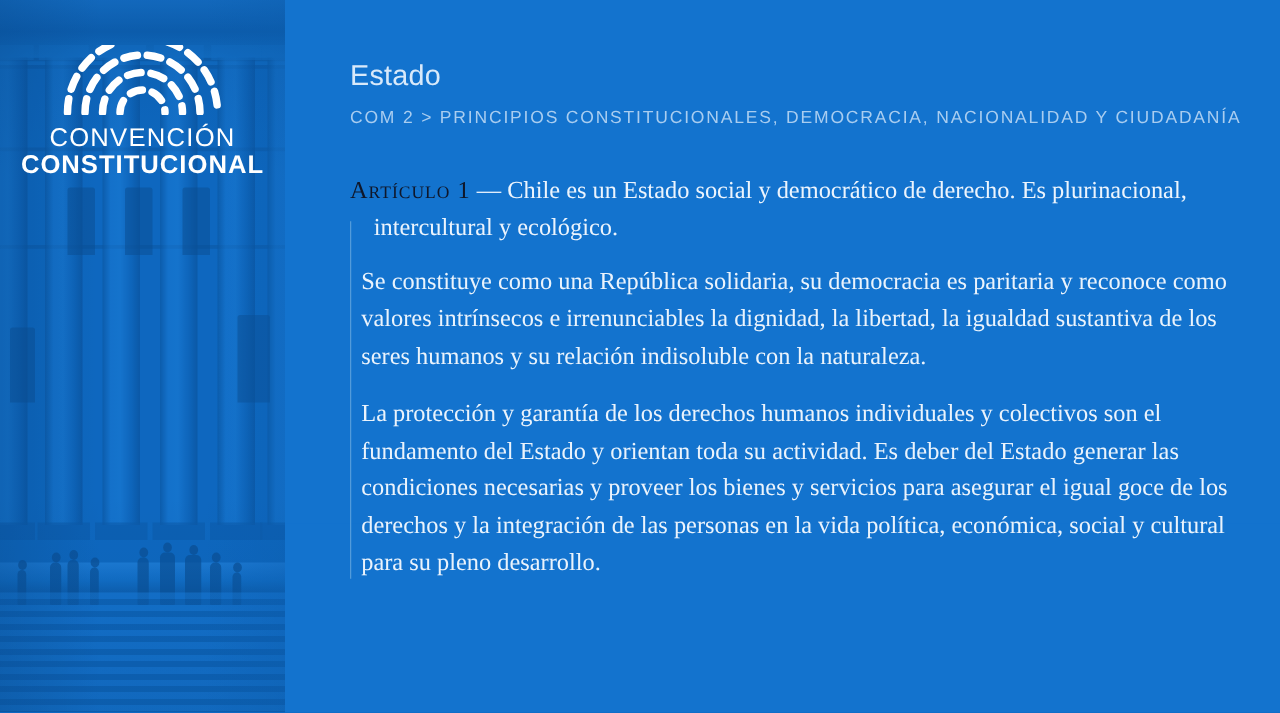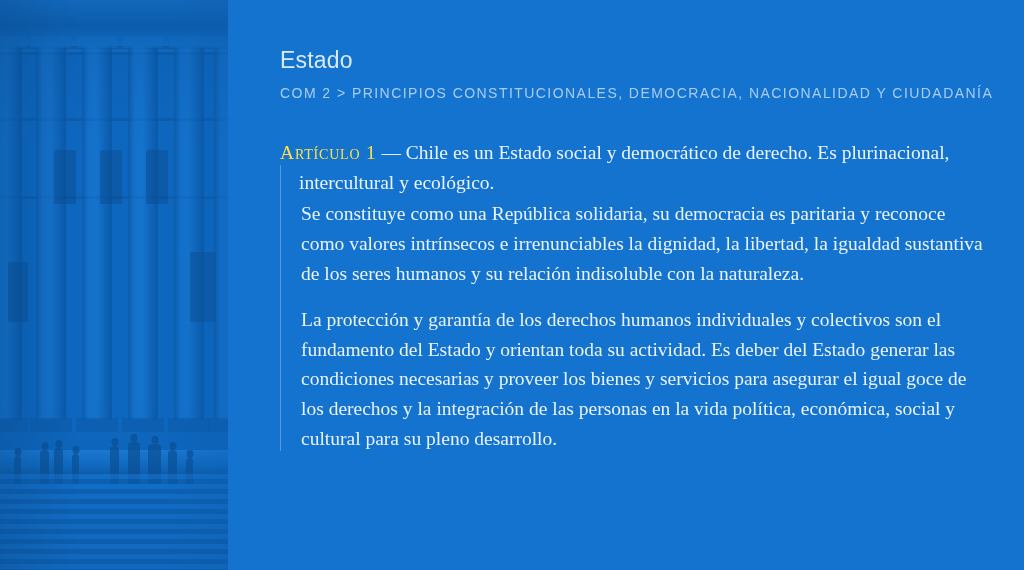--- a/index.html
+++ b/index.html
@@ -203,26 +203,26 @@
     font-size: 19.5px;
     line-height: 1.52;
     margin: 0;
     padding-left: 19px;
     text-indent: -19px;
     color: #ecf4fd;
   }
   .art-label {
     font-variant: small-caps;
     letter-spacing: .8px;
-    color: #fde047;
+    color: #0f172a;
   }
   .body-wrap {
     position: relative;
-    padding-left: 21px;
-    margin-top: 2px;
+    padding-left: 9px;
+    margin-top: 14px;
   }
   .rule {
     position: absolute;
     left: 0;
     top: -34px;
     bottom: 2px;
     width: 1px;
     background: #5ea2dd;
     opacity: .85;
   }
@@ -271,20 +271,32 @@
         <div class="person" style="left:168px;height:34px"></div>
         <div class="person" style="left:186px;height:26px;width:7px"></div>
         <div class="person" style="left:14px;height:28px;width:7px"></div>
       </div>
 
       <div class="steps"></div>
       <div class="vignette"></div>
     </div>
     <div class="panel-overlay"></div>
 
+    <div class="logo">
+      <svg class="logo-mark" viewBox="0 0 140 56" aria-hidden="true">
+        <g fill="none" stroke="#ffffff" stroke-linecap="round">
+          <path d="M10,54 A60,60 0 0 1 130,54" stroke-width="6" stroke-dasharray="11 8"></path>
+          <path d="M24,54 A46,46 0 0 1 116,54" stroke-width="6" stroke-dasharray="11 8"></path>
+          <path d="M38,54 A32,32 0 0 1 102,54" stroke-width="6" stroke-dasharray="11 8"></path>
+          <path d="M52,54 A18,18 0 0 1 88,54" stroke-width="6" stroke-dasharray="10 8"></path>
+        </g>
+      </svg>
+      <div class="logo-line1">CONVENCIÓN</div>
+      <div class="logo-line2">CONSTITUCIONAL</div>
+    </div>
   </div>
 
   <div class="content">
 
     <div class="header">
       <h1 class="page-title">Estado</h1>
       <div class="breadcrumb">COM 2 &gt; PRINCIPIOS CONSTITUCIONALES, DEMOCRACIA, NACIONALIDAD Y CIUDADANÍA</div>
     </div>
 
     <div class="article-block">

